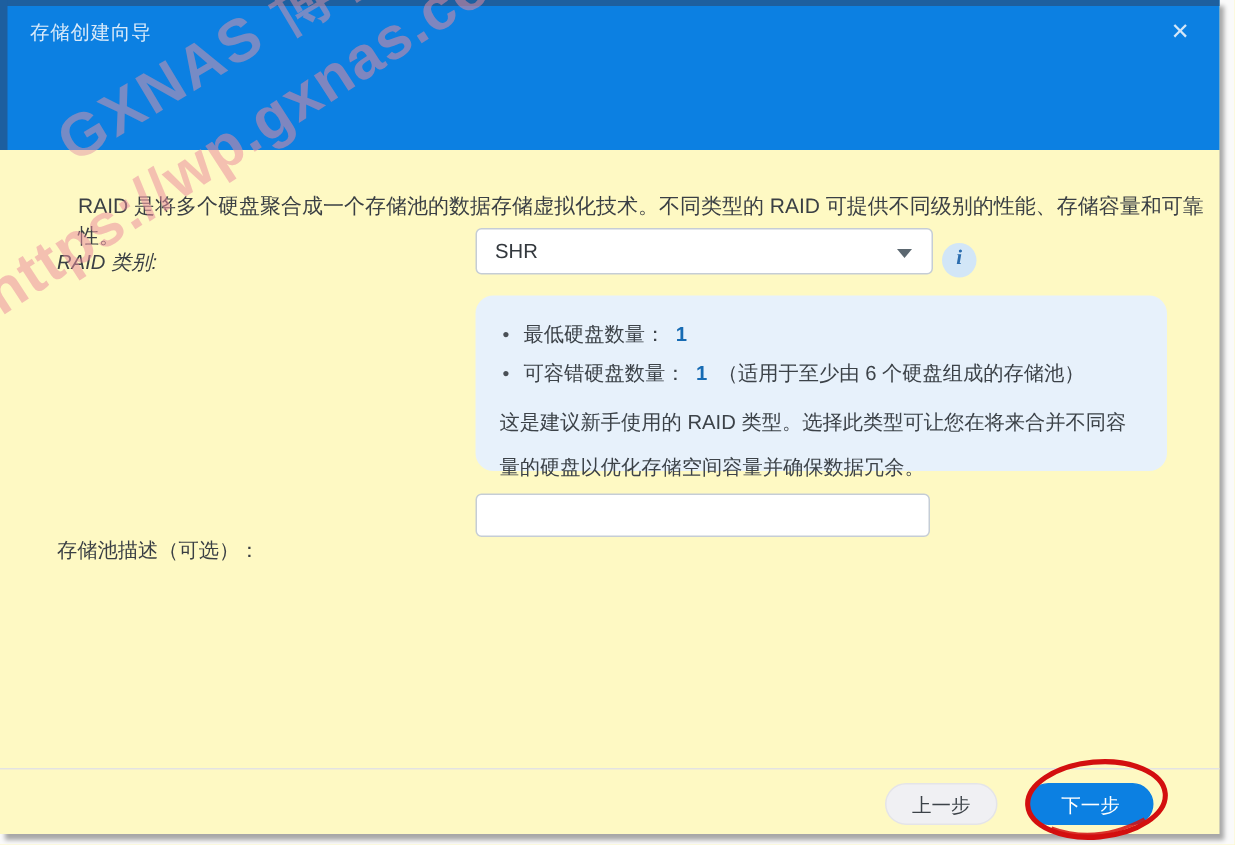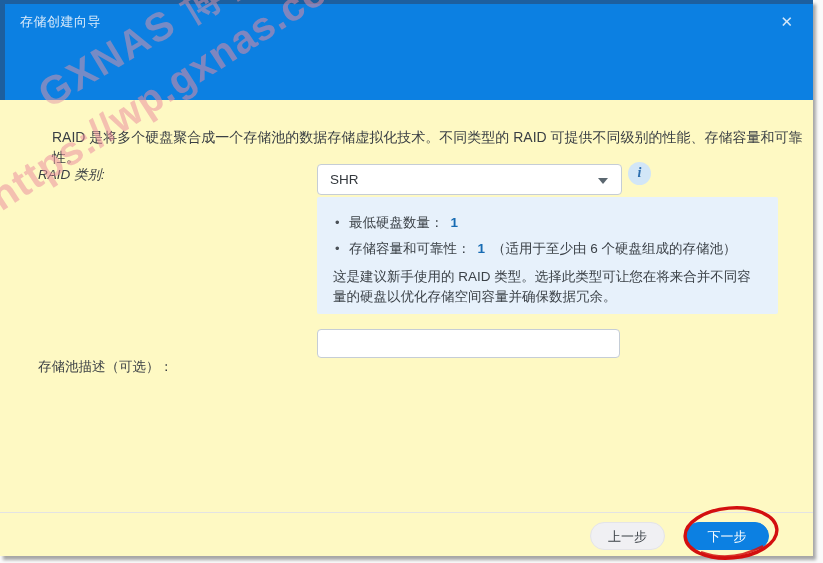--- a/index.html
+++ b/index.html
@@ -45,51 +45,51 @@
   .intro{
     position:absolute;left:52px;top:127px;width:760px;
     font-size:14px;line-height:20px;color:var(--text);
   }
   .field-label{
     position:absolute;left:38px;font-size:13.5px;color:var(--text);
   }
   .lbl-raid{top:166px;font-style:italic;}
   .lbl-desc{top:342px;margin-top:16px;}
   .select{
-    position:absolute;left:317px;top:164px;width:305px;height:31px;
+    position:absolute;left:317px;top:152px;width:305px;height:31px;
     background:#fff;border:1px solid #c5cdd6;border-radius:4px;
     font-size:13.5px;color:#33383d;line-height:29px;padding:0 30px 0 12px;
     cursor:pointer;
   }
   .select .chevron{
     position:absolute;right:13px;top:13px;width:0;height:0;
     border-left:5px solid transparent;border-right:5px solid transparent;
     border-top:6px solid #5b6770;
   }
   .info-badge{
     position:absolute;left:628px;top:162px;width:23px;height:23px;
     background:#d2e6f7;border-radius:50%;
     font-family:"Liberation Serif","DejaVu Serif",serif;
     font-style:italic;font-weight:bold;font-size:14px;color:#2b6dae;
     text-align:center;line-height:22px;cursor:pointer;
   }
   .info-panel{
     position:absolute;left:317px;top:197px;width:461px;height:117px;
-    background:var(--panel-bg);border-radius:2px;
+    background:var(--panel-bg);border-radius:12px;
     padding:13px 16px 10px 16px;font-size:13.5px;color:#3c4248;
   }
   .info-panel ul{list-style:none;}
   .info-panel li{line-height:26px;padding-left:16px;position:relative;}
   .info-panel li::before{
     content:"•";position:absolute;left:2px;top:0;color:#4a5056;font-size:13px;
   }
   .info-panel .num{
     color:var(--accent-blue);font-weight:bold;margin:0 7px;
   }
-  .info-panel .note{margin-top:5px;line-height:20px;}
+  .info-panel .note{margin-top:5px;line-height:30px;}
   .text-input{
     position:absolute;left:317px;top:329px;width:303px;height:29px;
     background:#fff;border:1px solid #c5cdd6;border-radius:4px;
     font-size:13.5px;color:#33383d;padding:0 10px;outline:none;
   }
   
   .footer-divider{
     position:absolute;left:0;top:512px;width:813px;height:0;
     border-top:1px solid #e3e3e3;
   }
@@ -142,21 +142,21 @@
   <div class="select">
     <span>SHR</span>
     <span class="chevron"></span>
   </div>
 
   <div class="info-badge">i</div>
 
   <div class="info-panel">
     <ul>
       <li><span>最低硬盘数量：</span><span class="num">1</span><span></span></li>
-      <li><span>存储容量和可靠性：</span><span class="num">1</span><span>（适用于至少由 6 个硬盘组成的存储池）</span></li>
+      <li><span>可容错硬盘数量：</span><span class="num">1</span><span>（适用于至少由 6 个硬盘组成的存储池）</span></li>
     </ul>
     <div class="note">这是建议新手使用的 RAID 类型。选择此类型可让您在将来合并不同容量的硬盘以优化存储空间容量并确保数据冗余。</div>
   </div>
 
   <div class="field-label lbl-desc">存储池描述（可选）：</div>
 
   <input class="text-input" type="text" placeholder="" style="">
 
   <div class="footer-divider"></div>
 

